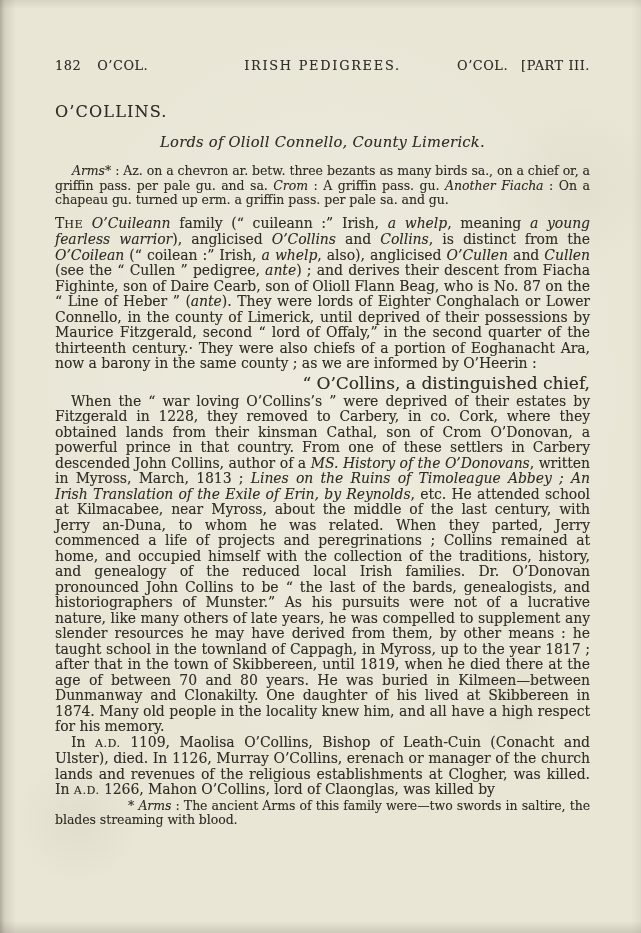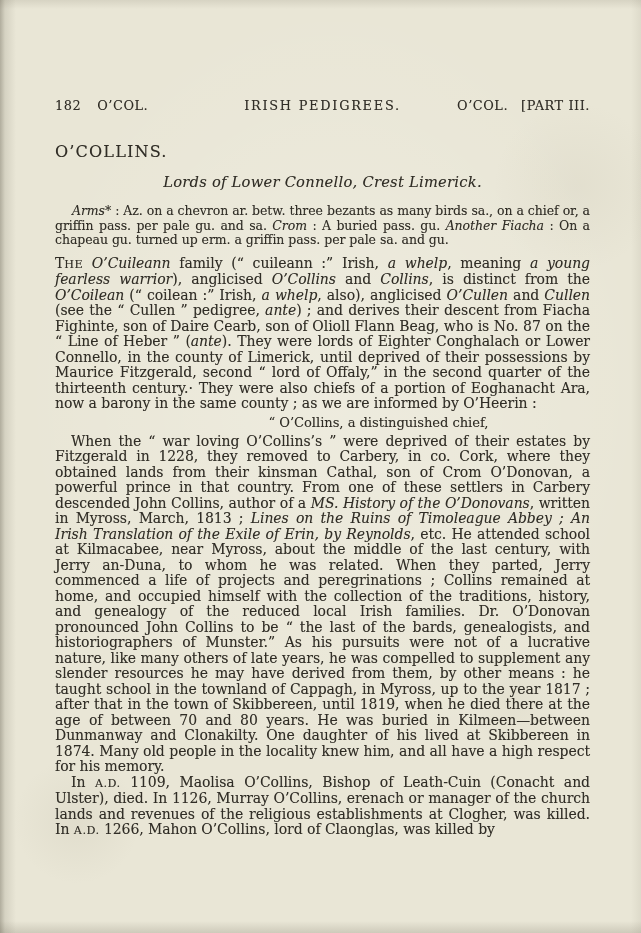--- a/index.html
+++ b/index.html
@@ -39,21 +39,20 @@
       radial-gradient(circle 90px at 12% 88%, rgba(150,143,120,0.10), transparent 70%),
       radial-gradient(circle 120px at 90% 20%, rgba(150,143,120,0.08), transparent 70%),
       radial-gradient(circle 70px at 80% 75%, rgba(150,143,120,0.07), transparent 70%);
   }
   .content {
     position: absolute;
     left: 55px;
     right: 51px;
     top: 58px;
     text-shadow: 0.25px 0.25px 0 rgba(48,45,38,0.35);
-    margin-top: 40px;
   }
   .running-head {
     display: flex;
     align-items: baseline;
     font-size: 12.8px;
     letter-spacing: 0.6px;
     white-space: nowrap;
   }
   .rh-left { flex: 1; display: flex; gap: 16px; }
   .rh-center { letter-spacing: 1.8px; text-align: right; }
@@ -83,23 +82,23 @@
   .body-text {
     margin-top: 8px;
     font-size: 13.9px;
     line-height: 15.5px;
     text-align: justify;
   }
   .body-text p { margin: 0; }
   .body-text p.indent { text-indent: 16px; }
   .verse {
     margin: 4px 0 3px 112px;
-    font-size: 13px;
+    font-size: 17px;
     line-height: 14.9px;
-    text-align: center;
+    text-align: right;
   }
   .verse .line2 { margin-left: 14px; }
   .footnote {
     margin: 17px 0 0 -22px;
     font-size: 12.4px;
     line-height: 14.7px;
     text-align: justify;
     text-indent: 73px;
   }
   .run-i { font-style: italic; }
@@ -121,30 +120,31 @@
       </span>
       <span class="rh-center">IRISH PEDIGREES.</span>
       <span class="rh-right">
         <span>O’COL.</span>
         <span>[PART III.</span>
       </span>
     </div>
 
     <h1 class="article-title">O’COLLINS.</h1>
 
-    <h2 class="article-subtitle">Lords of Lower Connello, Crest Limerick.</h2>
+    <h2 class="article-subtitle">Lords of Olioll Connello, County Limerick.</h2>
 
-    <p class="arms"><span class="run-i">Arms*</span><span> : Az. on a chevron ar. betw. three bezants as many birds sa., on a chief or, a griffin pass. per pale gu. and sa.  </span><span class="run-i">Crom</span><span> :  A  buried  pass.  gu.  </span><span class="run-i">Another Fiacha</span><span> : On a chapeau gu. turned up erm. a griffin pass. per pale sa. and gu.</span></p>
+    <p class="arms"><span class="run-i">Arms*</span><span> : Az. on a chevron ar. betw. three bezants as many birds sa., on a chief or, a griffin pass. per pale gu. and sa.  </span><span class="run-i">Crom</span><span> :  A  griffin  pass.  gu.  </span><span class="run-i">Another Fiacha</span><span> : On a chapeau gu. turned up erm. a griffin pass. per pale sa. and gu.</span></p>
 
     <div class="body-text">
       <p><span>T</span><span class="run-sc">HE</span><span> </span><span class="run-i">O’Cuileann</span><span> family (“ cuileann :” Irish, </span><span class="run-i">a whelp</span><span>, meaning </span><span class="run-i">a young fearless warrior</span><span>), anglicised </span><span class="run-i">O’Collins</span><span> and </span><span class="run-i">Collins</span><span>, is distinct from the </span><span class="run-i">O’Coilean</span><span> (“ coilean :” Irish, </span><span class="run-i">a whelp</span><span>, also), anglicised </span><span class="run-i">O’Cullen</span><span> and </span><span class="run-i">Cullen</span><span> (see the “ Cullen ” pedigree, </span><span class="run-i">ante</span><span>) ; and derives their descent from Fiacha Fighinte, son of Daire Cearb, son of Olioll Flann Beag, who is No. 87 on the “ Line of Heber ” (</span><span class="run-i">ante</span><span>).  They were lords of Eighter Conghalach or Lower Connello, in the county of Limerick, until deprived of their possessions by Maurice Fitzgerald, second “ lord of Offaly,” in the second quarter of the thirteenth century.·  They were also chiefs of a portion of Eoghanacht Ara, now a barony in the same county ;  as we are informed by O’Heerin :</span></p>
 
       <div class="verse">
         <div class="line1">“ O’Collins, a distinguished chief,</div>
       </div>
 
       <p class="indent"><span>When the “ war loving O’Collins’s ” were deprived of their estates by Fitzgerald in 1228, they removed to Carbery, in co. Cork, where they obtained lands from their kinsman Cathal, son of Crom O’Donovan, a powerful prince in that country.  From one of these settlers in Carbery descended John Collins, author of a </span><span class="run-i">MS. History of the O’Donovans</span><span>, written in Myross, March, 1813 ; </span><span class="run-i">Lines on the Ruins of Timoleague Abbey ; An Irish Translation of the Exile of Erin, by Reynolds</span><span>, etc.  He attended school at Kilmacabee, near Myross, about the middle of the last century, with Jerry an-Duna, to whom he was related.  When they parted, Jerry commenced a life of projects and peregrinations ; Collins remained at home, and occupied himself with the collection of the traditions, history, and genealogy of the reduced local Irish families.  Dr. O’Donovan pronounced John Collins to be “ the last of the bards, genealogists, and historiographers of Munster.”  As his pursuits were not of a lucrative nature, like many others of late years, he was compelled to supplement any slender resources he may have derived from them, by other means :  he taught school in the townland of Cappagh, in Myross, up to the year 1817 ; after that in the town of Skibbereen, until 1819, when he died there at the age of  between 70 and 80 years.  He was buried in Kilmeen—between Dunmanway and Clonakilty.  One daughter of his lived at Skibbereen in 1874.  Many old people in the locality knew him, and all have a high respect for his memory.</span></p>
       <p class="indent"><span>In </span><span class="run-sc">A.D.</span><span> 1109, Maolisa O’Collins, Bishop of Leath-Cuin (Conacht and Ulster), died.  In 1126, Murray O’Collins, erenach or manager of the church lands and revenues of the religious establishments at Clogher, was killed.  In </span><span class="run-sc">A.D.</span><span> 1266, Mahon O’Collins, lord of  Claonglas, was killed by</span></p>
 
+      <p class="footnote"><span>* </span><span class="run-i">Arms</span><span> : The ancient Arms of this family were—two swords in saltire, the blades streaming with blood.</span></p>
     </div>
 
   </div>
 </div>
 
 </body></html>

